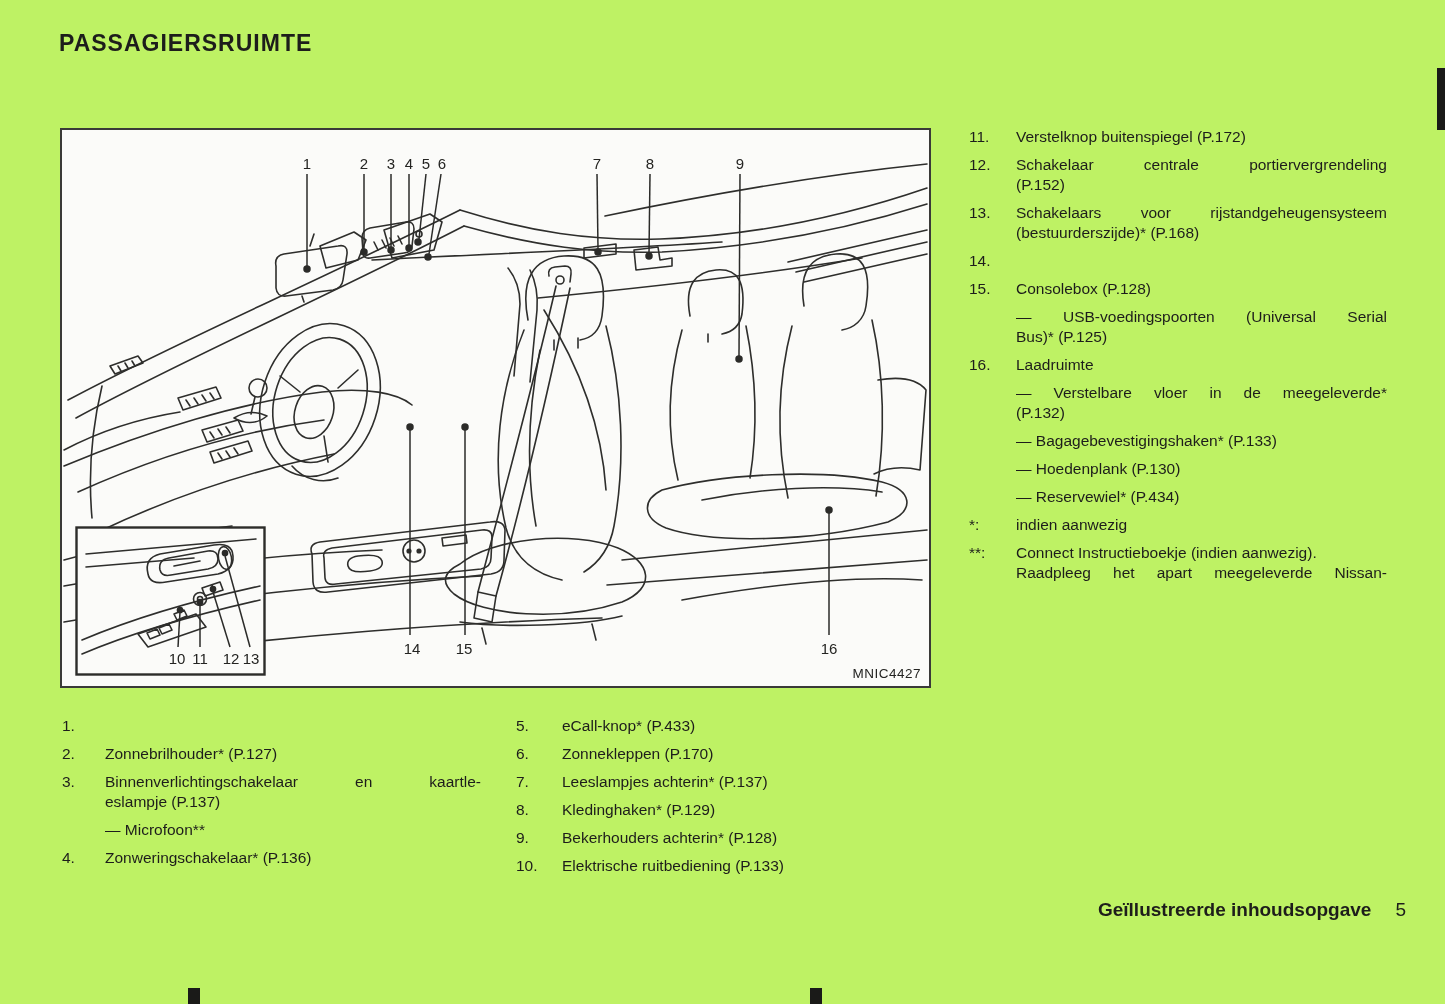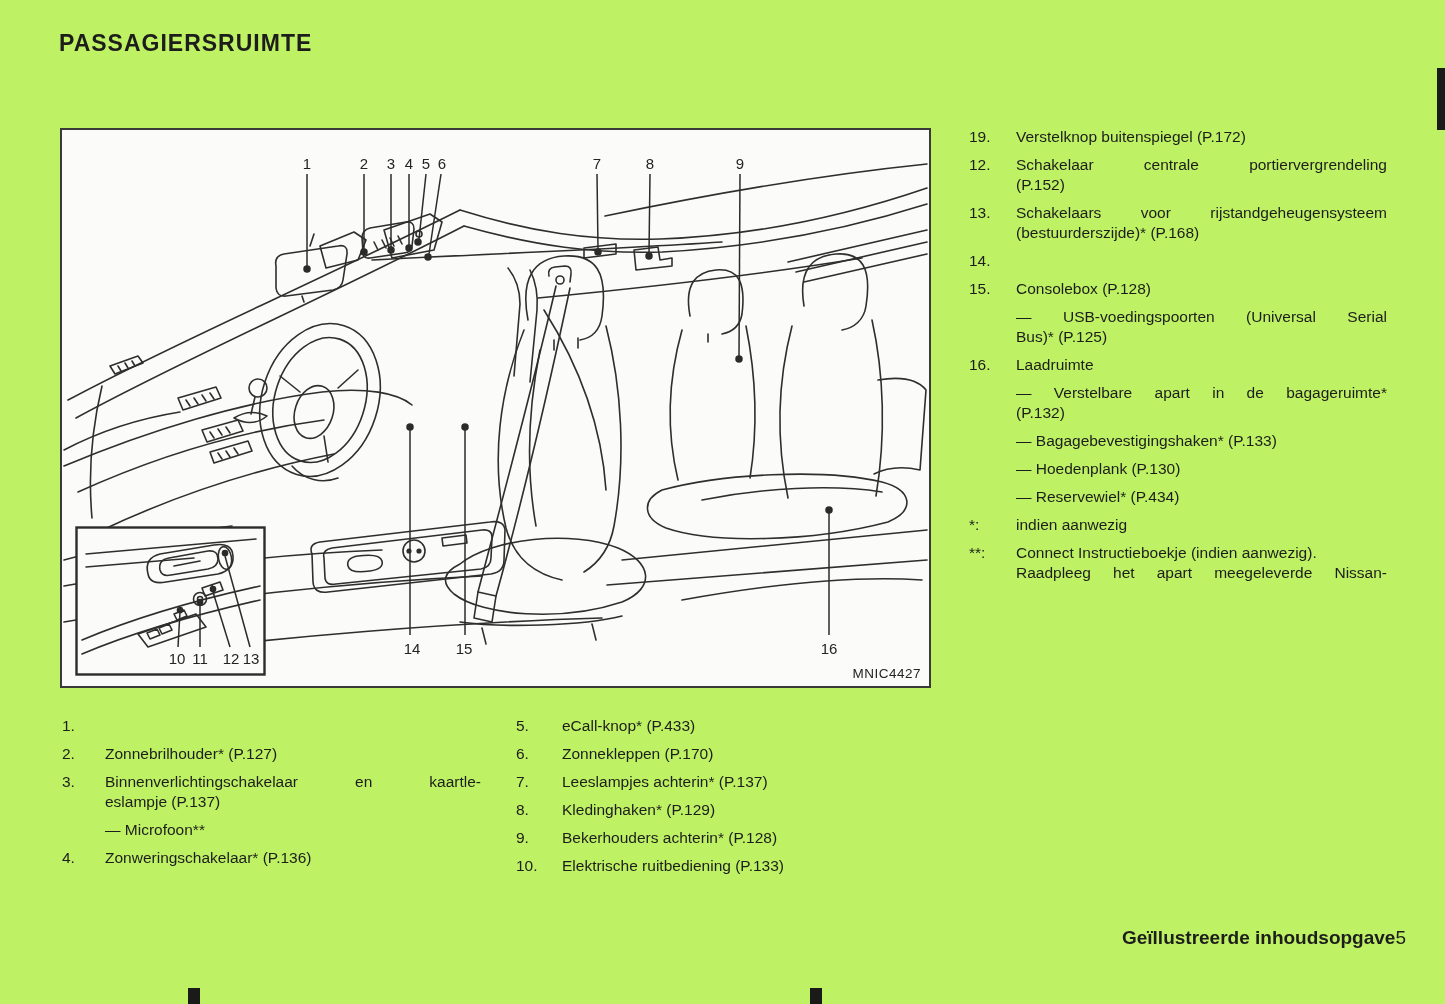--- a/index.html
+++ b/index.html
@@ -23,21 +23,21 @@
   .legend .item{display:flex;margin-bottom:8px;}
   .legend .num{flex:none;}
   .legend .txt{flex:none;}
   .legend .sub{margin-top:8px;}
   .ln{white-space:nowrap;}
   .ln.j{white-space:normal;text-align:justify;text-align-last:justify;}
   .col-left{left:62px;top:716px;}  .col-left .num{width:43px;}  .col-left .txt{width:376px;}
   .col-mid{left:516px;top:716px;}  .col-mid .num{width:46px;}   .col-mid .txt{width:350px;}
   .col-right{left:969px;top:127px;}.col-right .num{width:47px;} .col-right .txt{width:371px;}
 
-  .footer{position:absolute;right:59px;top:927px;display:flex;
+  .footer{position:absolute;right:59px;top:899px;display:flex;gap:24px;
           font-size:19px;font-weight:700;align-items:baseline;}
   .footer .pagenum{font-weight:400;font-size:19px;}
 </style>
 </head>
 <body>
 
 <div class="page">
 
   <div class="title">PASSAGIERSRUIMTE</div>
   <div class="bleed-tab"></div>
@@ -304,21 +304,21 @@
     <div class="item">
       <div class="num">10.</div>
       <div class="txt">
           <div class="ln">Elektrische ruitbediening (P.133)</div>
         </div>
     </div>
   </div>
 
   <div class="legend col-right">
     <div class="item">
-      <div class="num">19.</div>
+      <div class="num">11.</div>
       <div class="txt">
           <div class="ln">Verstelknop buitenspiegel (P.172)</div>
         </div>
     </div>
     <div class="item">
       <div class="num">12.</div>
       <div class="txt">
         <div class="ln j">Schakelaar centrale portiervergrendeling</div>
         <div class="ln">(P.152)</div>
       </div>
@@ -341,21 +341,21 @@
           <div class="ln j">— USB-voedingspoorten (Universal Serial</div>
           <div class="ln">Bus)* (P.125)</div>
         </div>
       </div>
     </div>
     <div class="item">
       <div class="num">16.</div>
       <div class="txt">
         <div class="ln">Laadruimte</div>
         <div class="sub">
-          <div class="ln j">— Verstelbare apart in de bagageruimte*</div>
+          <div class="ln j">— Verstelbare vloer in de meegeleverde*</div>
           <div class="ln">(P.132)</div>
         </div>
         <div class="sub">
             <div class="ln">— Bagagebevestigingshaken* (P.133)</div>
           </div>
         <div class="sub">
             <div class="ln">— Hoedenplank (P.130)</div>
           </div>
         <div class="sub">
             <div class="ln">— Reservewiel* (P.434)</div>

